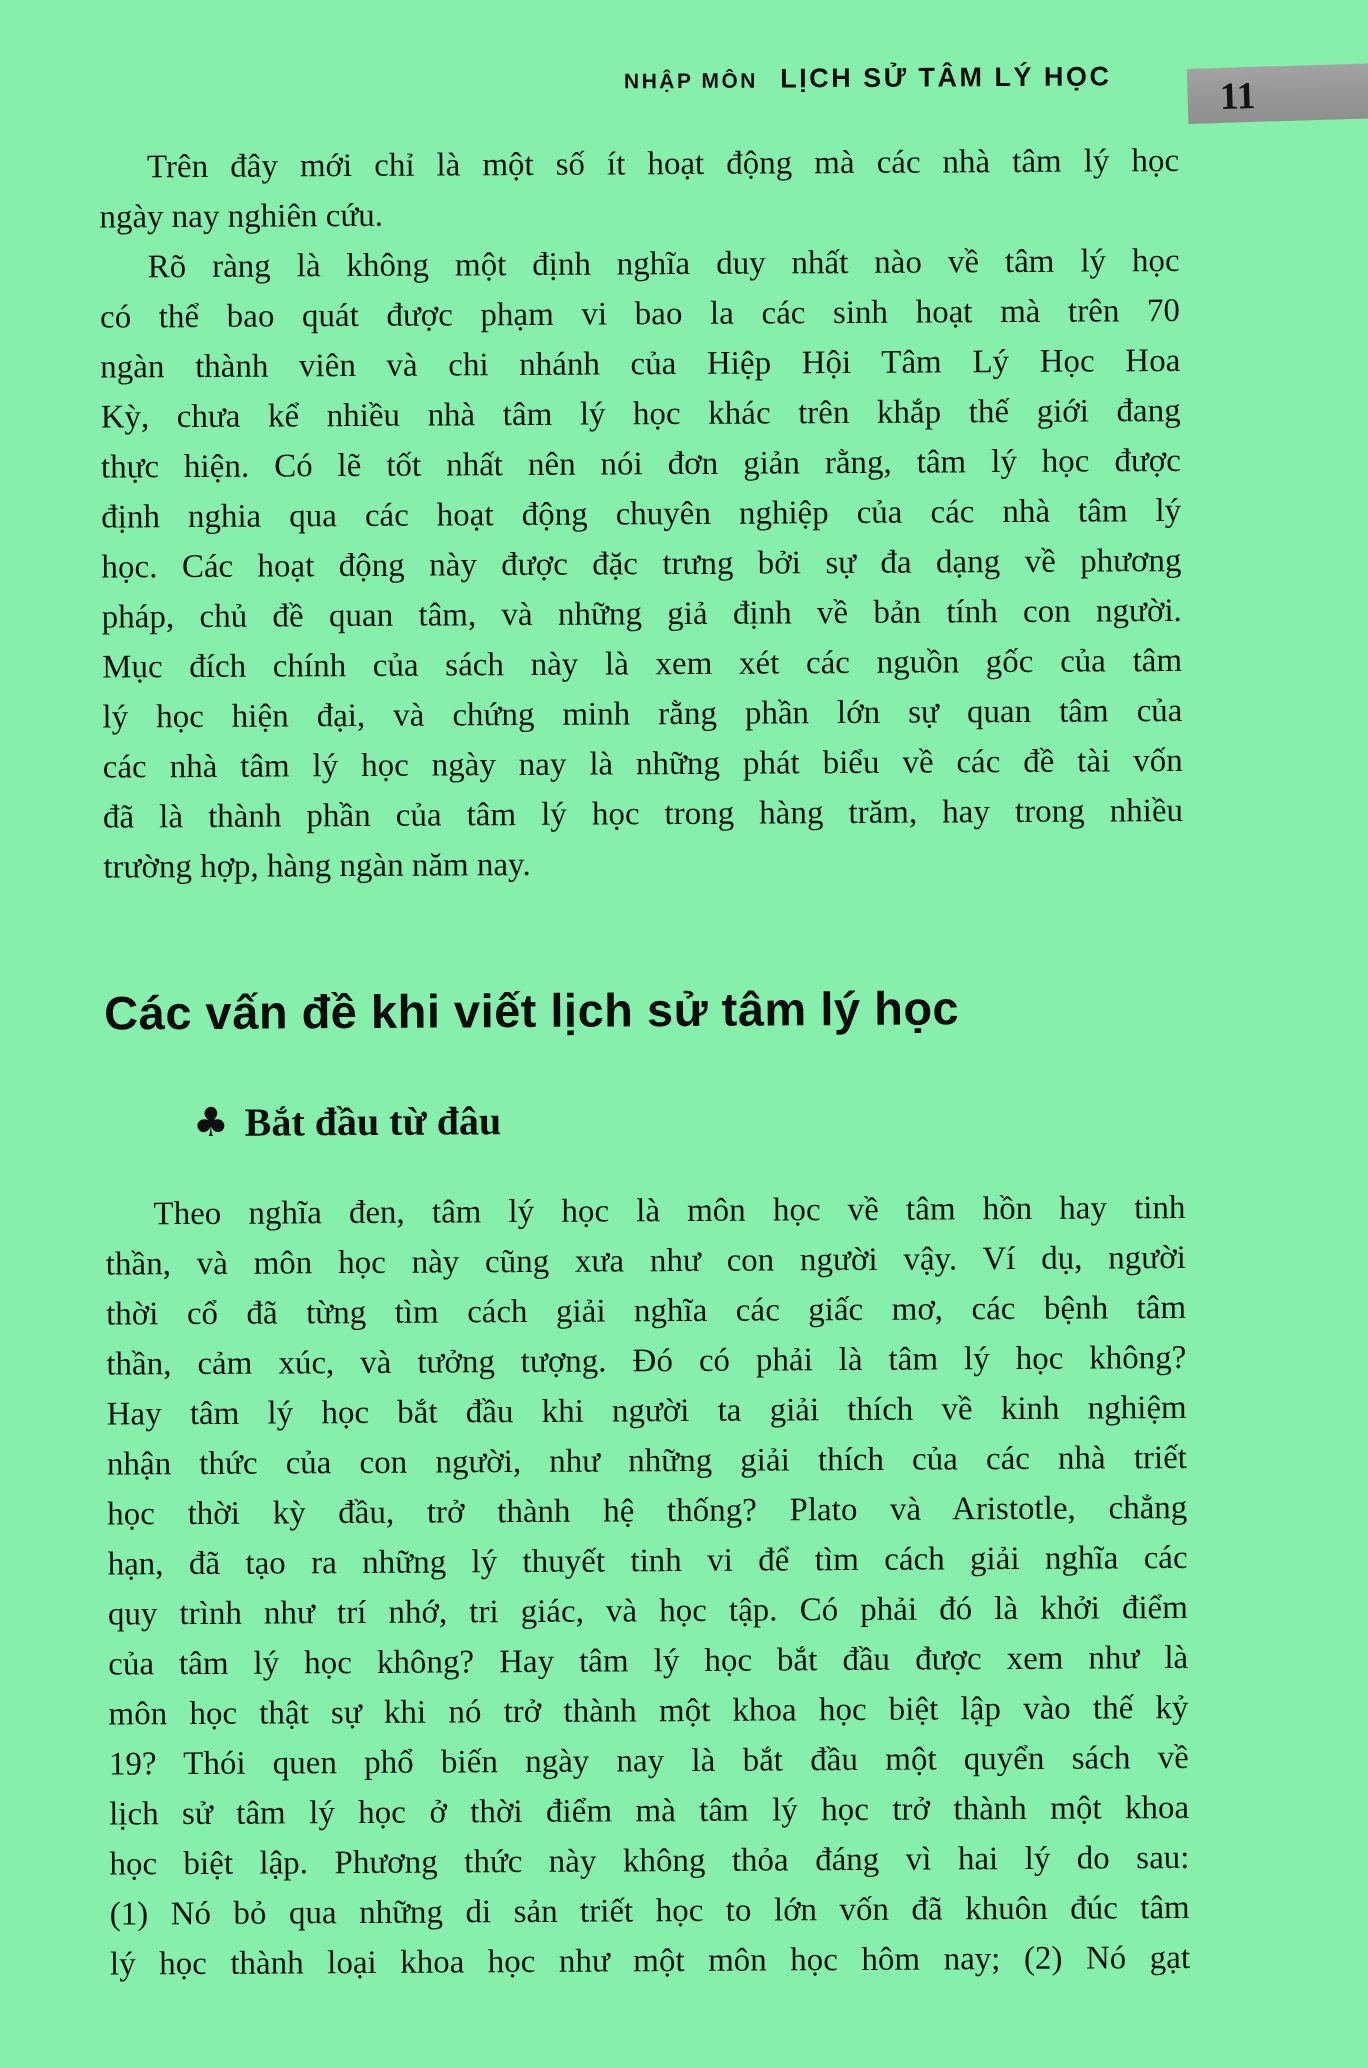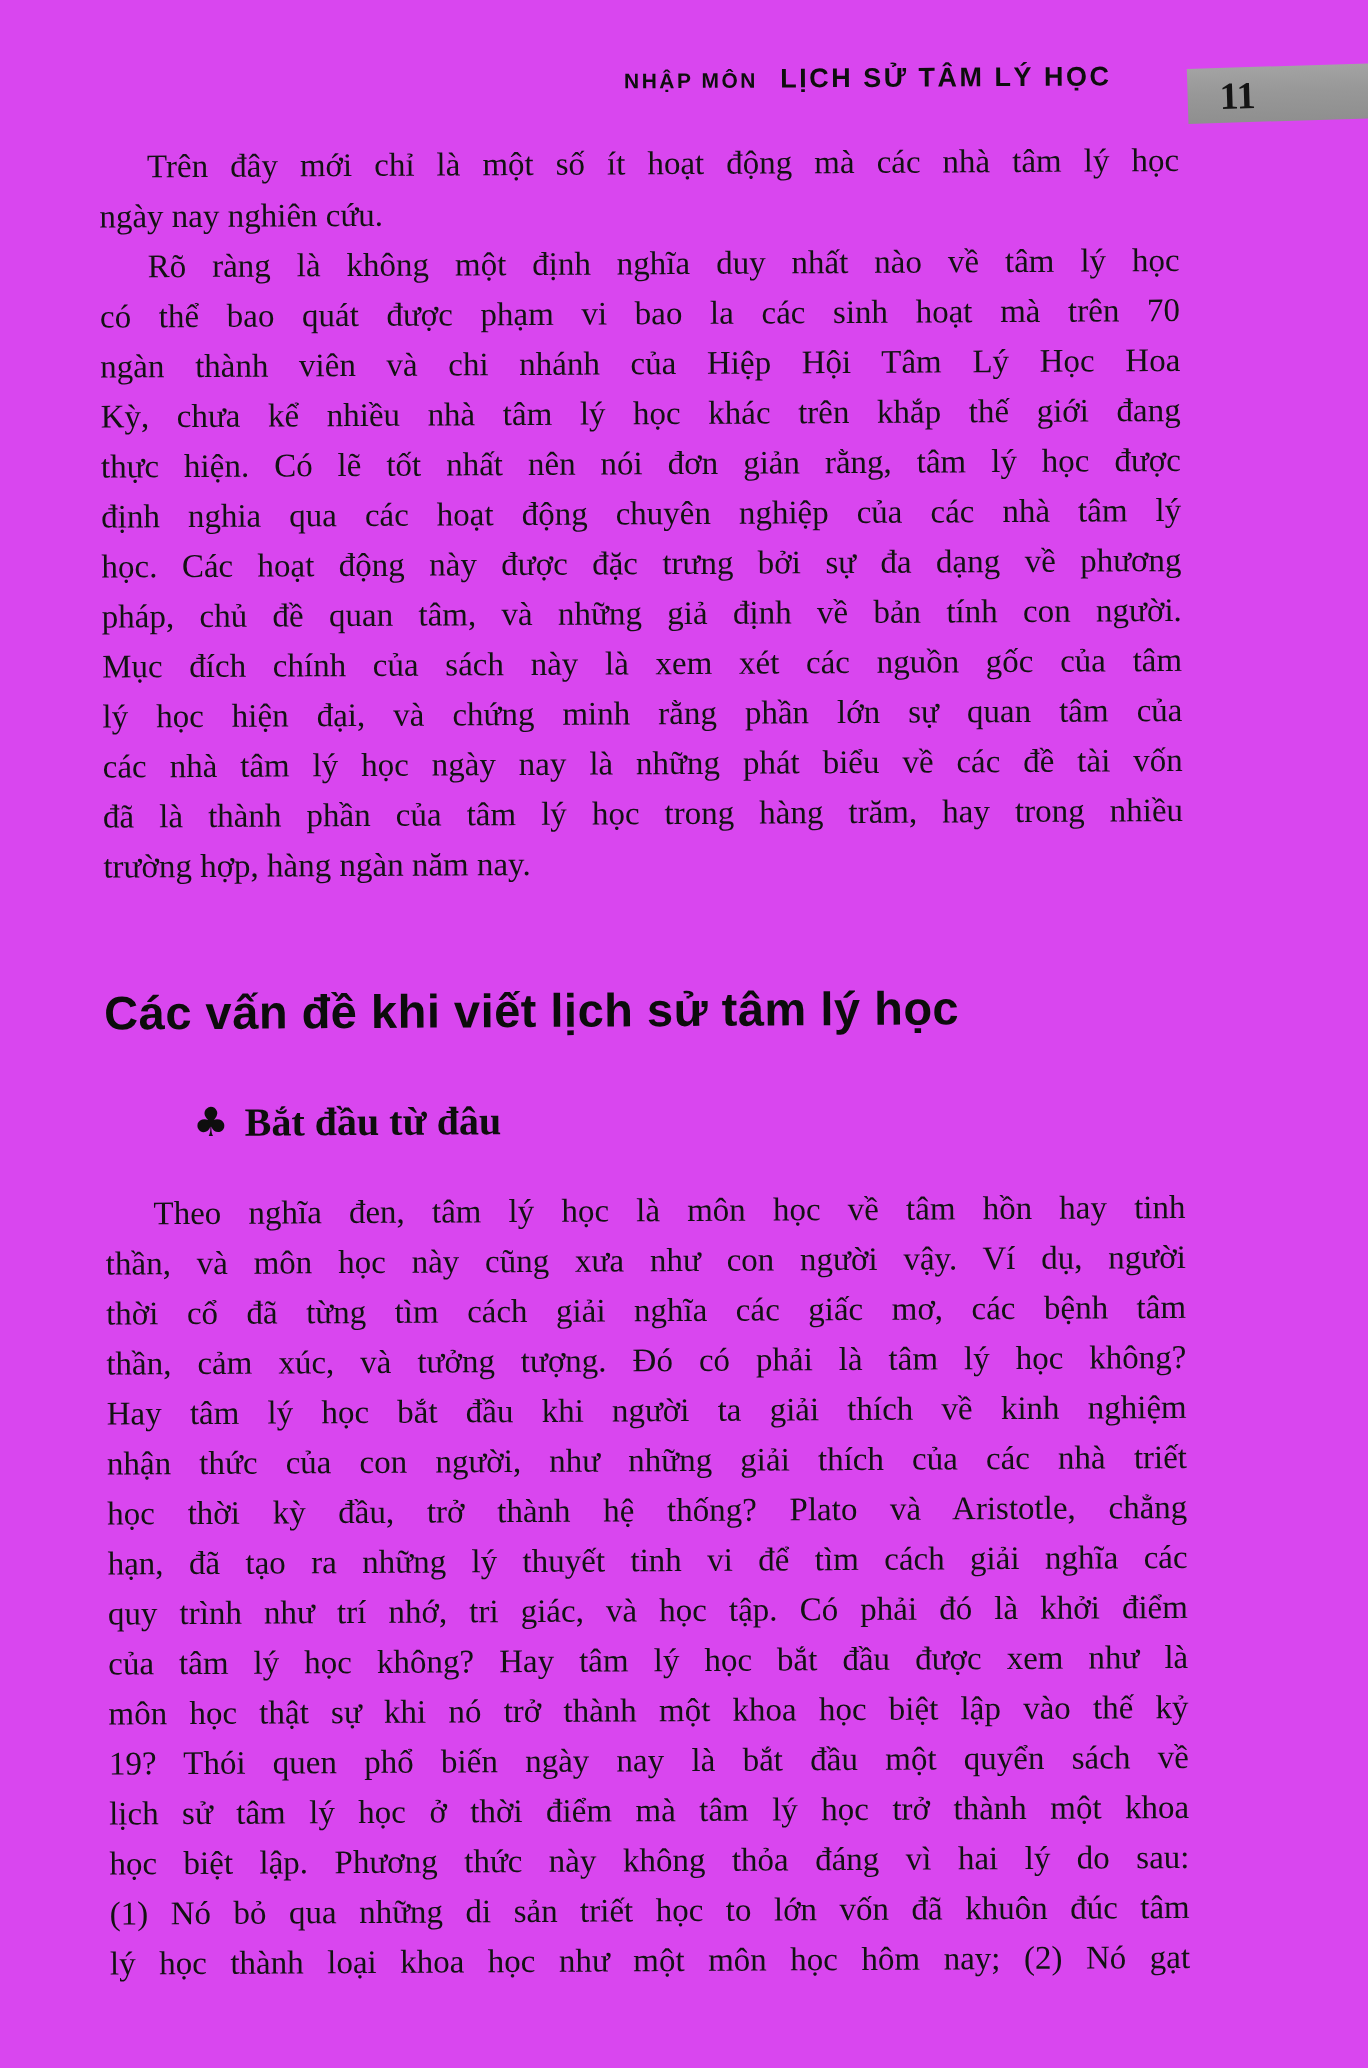--- a/index.html
+++ b/index.html
@@ -7,21 +7,21 @@
     padding: 0;
     background: #ffffff;
     width: 1368px;
     height: 2068px;
     overflow: hidden;
   }
   .page {
     position: relative;
     width: 1368px;
     height: 2068px;
-    background: #d946ef;
+    background: #86efac;
     color: #141414;
   }
   .scan {
     position: absolute;
     inset: 0;
     transform: rotate(-0.35deg);
     transform-origin: 50% 55%;
   }
   
   .running-head {

